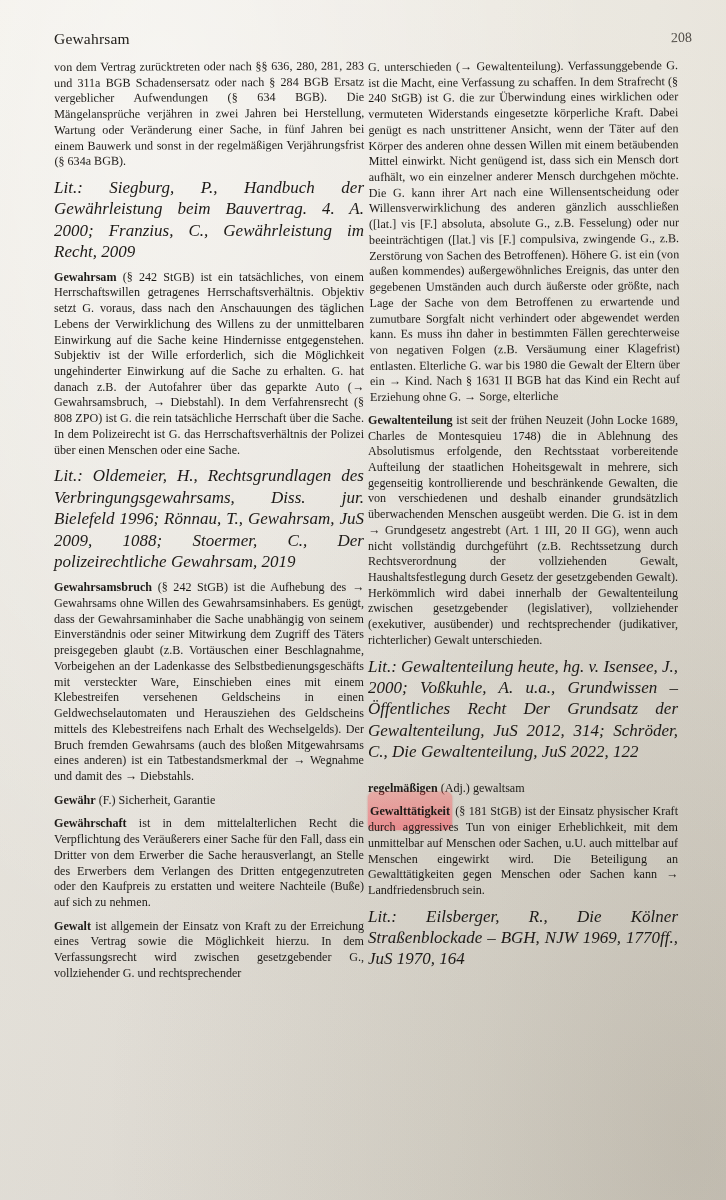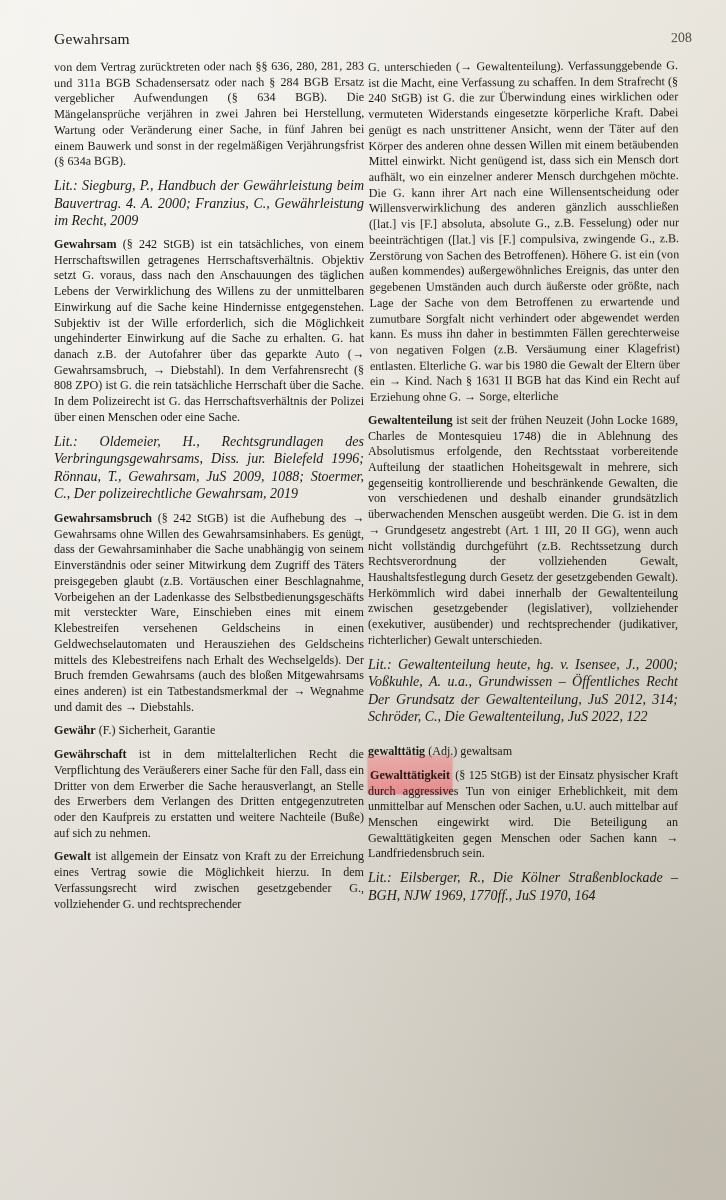--- a/index.html
+++ b/index.html
@@ -70,30 +70,30 @@
     margin: 0 0 7px 0;
     text-indent: 0;
   }
   .entry {
     margin-bottom: 8px;
   }
   .hw {
     font-weight: bold;
   }
   .lit {
-    font-size: 14px;
+    font-size: 17px;
     line-height: 1.26;
     margin-top: 2px;
   }
   .it { font-style: italic; }
   .marker {
     background: linear-gradient(180deg, rgba(255,70,70,0.30), rgba(255,40,60,0.42));
     box-shadow: 0 0 2px rgba(220,40,50,0.5);
     padding: 12px 2px;
-    border-radius: 0;
+    border-radius: 6px;
   }
   .tilt-a { display:block; transform: rotate(-0.25deg); transform-origin: top left; }
   .tilt-b { display:block; transform: rotate(-0.35deg); transform-origin: top left; }
   .spacer { height: 10px; }
 </style>
 </head>
 <body>
 
 <div class="page">
 
@@ -137,24 +137,24 @@
       <p class="tilt-b">G. unterschieden (→ Gewaltenteilung). Verfassunggebende G. ist die Macht, eine Verfassung zu schaffen. In dem Strafrecht (§ 240 StGB) ist G. die zur Überwindung eines wirklichen oder vermuteten Widerstands eingesetzte körperliche Kraft. Dabei genügt es nach unstrittener Ansicht, wenn der Täter auf den Körper des anderen ohne dessen Willen mit einem betäubenden Mittel einwirkt. Nicht genügend ist, dass sich ein Mensch dort aufhält, wo ein einzelner anderer Mensch durchgehen möchte. Die G. kann ihrer Art nach eine Willensentscheidung oder Willensverwirklichung des anderen gänzlich ausschließen ([lat.] vis [F.] absoluta, absolute G., z.B. Fesselung) oder nur beeinträchtigen ([lat.] vis [F.] compulsiva, zwingende G., z.B. Zerstörung von Sachen des Betroffenen). Höhere G. ist ein (von außen kommendes) außergewöhnliches Ereignis, das unter den gegebenen Umständen auch durch äußerste oder größte, nach Lage der Sache von dem Betroffenen zu erwartende und zumutbare Sorgfalt nicht verhindert oder abgewendet werden kann. Es muss ihn daher in bestimmten Fällen gerechterweise von negativen Folgen (z.B. Versäumung einer Klagefrist) entlasten. Elterliche G. war bis 1980 die Gewalt der Eltern über ein → Kind. Nach § 1631 II BGB hat das Kind ein Recht auf Erziehung ohne G. → Sorge, elterliche</p>
 
       <div class="entry">
         <p><span class="hw">Gewaltenteilung</span> <span>ist seit der frühen Neuzeit (John Locke 1689, Charles de Montesquieu 1748) die in Ablehnung des Absolutismus erfolgende, den Rechtsstaat vorbereitende Aufteilung der staatlichen Hoheitsgewalt in mehrere, sich gegenseitig kontrollierende und beschränkende Gewalten, die von verschiedenen und deshalb einander grundsätzlich überwachenden Menschen ausgeübt werden. Die G. ist in dem → Grundgesetz angestrebt (Art. 1 III, 20 II GG), wenn auch nicht vollständig durchgeführt (z.B. Rechtssetzung durch Rechtsverordnung der vollziehenden Gewalt, Haushaltsfestlegung durch Gesetz der gesetzgebenden Gewalt). Herkömmlich wird dabei innerhalb der Gewaltenteilung zwischen gesetzgebender (legislativer), vollziehender (exekutiver, ausübender) und rechtsprechender (judikativer, richterlicher) Gewalt unterschieden.</span></p>
         <p class="lit it">Lit.: Gewaltenteilung heute, hg. v. Isensee, J., 2000; Voßkuhle, A. u.a., Grundwissen – Öffentliches Recht Der Grundsatz der Gewaltenteilung, JuS 2012, 314; Schröder, C., Die Gewaltenteilung, JuS 2022, 122</p>
       </div>
 
       <div class="spacer"></div>
 
       <div class="entry">
-        <p><span class="hw">gewalttätig</span> <span>(Adj.) gewaltsam</span></p>
+        <p><span class="hw">regelmäßigen</span> <span>(Adj.) gewaltsam</span></p>
       </div>
 
       <div class="entry">
-        <p><span class="hw marker">Gewalttätigkeit</span> <span>(§ 125 StGB) ist der Einsatz physischer Kraft durch aggressives Tun von einiger Erheblichkeit, mit dem unmittelbar auf Menschen oder Sachen, u.U. auch mittelbar auf Menschen eingewirkt wird. Die Beteiligung an Gewalttätigkeiten gegen Menschen oder Sachen kann → Landfriedensbruch sein.</span></p>
+        <p><span class="hw marker">Gewalttätigkeit</span> <span>(§ 181 StGB) ist der Einsatz physischer Kraft durch aggressives Tun von einiger Erheblichkeit, mit dem unmittelbar auf Menschen oder Sachen, u.U. auch mittelbar auf Menschen eingewirkt wird. Die Beteiligung an Gewalttätigkeiten gegen Menschen oder Sachen kann → Landfriedensbruch sein.</span></p>
         <p class="lit it">Lit.: Eilsberger, R., Die Kölner Straßenblockade – BGH, NJW 1969, 1770ff., JuS 1970, 164</p>
       </div>
 
     </div>
 
   </div>
 </div>
 
 </body></html>

